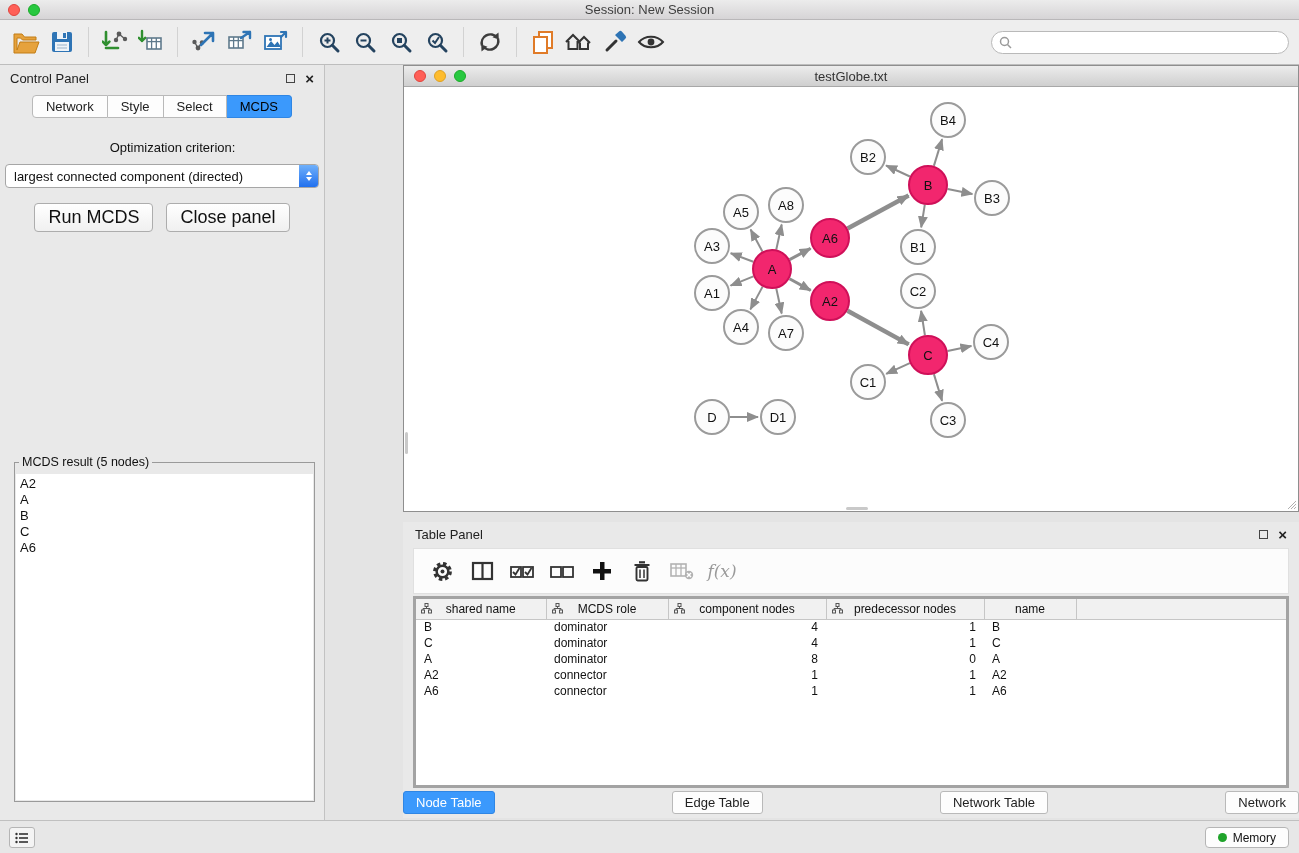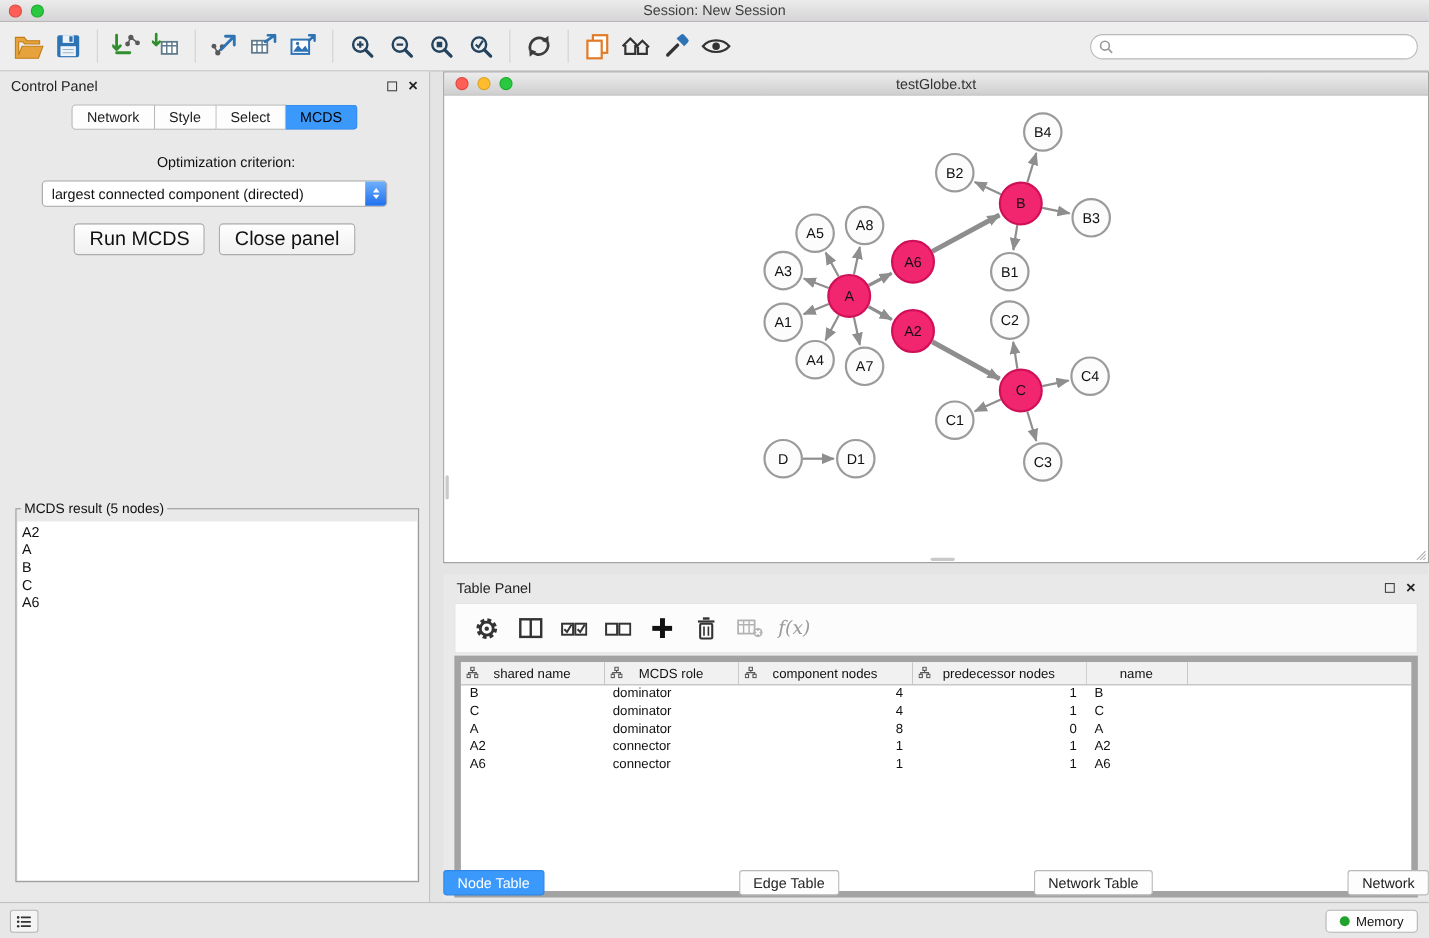--- a/index.html
+++ b/index.html
@@ -23,21 +23,21 @@
     display:flex; align-items:center; padding-left:8px; }
   .tbtn { width:36px; height:34px; display:flex; align-items:center; justify-content:center;
     border-radius:4px; cursor:default; }
   .tsep { width:1px; height:30px; background:#d2d2d2; margin:0 8px; }
   .searchbox { position:absolute; right:10px; top:11px; width:298px; height:23px;
     background:#fff; border:1px solid #b9b9b9; border-radius:12px; display:flex; align-items:center; }
   .searchbox svg { margin-left:7px; }
   .searchbox input { border:none; outline:none; flex:1; height:19px; font-size:12px; background:transparent; padding-left:4px; }
 
   
-  .control-panel { position:absolute; left:0; top:65px; width:391px; height:755px;
+  .control-panel { position:absolute; left:0; top:65px; width:325px; height:755px;
     background:#e9e9e9; border-right:1px solid #c2c2c2; }
   .panel-head { height:26px; display:flex; align-items:center; padding:0 10px; }
   .panel-head .ptitle { font-size:13px; color:#222; flex:1; }
   .float-sq { width:9px; height:9px; border:1.5px solid #444; display:inline-block; margin-left:10px; }
   .xmark { font-size:15px; font-weight:bold; color:#222; margin-left:10px; }
 
   .cp-tabs { display:flex; justify-content:center; margin-top:4px; }
   .cp-tab { font-size:13px; padding:3px 13px; background:#fdfdfd; border:1px solid #b9b9b9;
     border-left:none; color:#222; }
   .cp-tab:first-child { border-left:1px solid #b9b9b9; border-radius:4px 0 0 4px; }
@@ -79,22 +79,22 @@
 
   
   .table-panel { position:absolute; left:403px; top:522px; width:896px; height:296px; background:#e9e9e9; }
   .tp-head { height:24px; display:flex; align-items:center; padding:0 12px; }
   .tp-head .ptitle { font-size:13px; color:#222; flex:1; }
   .tp-toolbar { position:absolute; left:10px; right:10px; top:26px; height:46px; background:#fcfcfc;
     display:flex; align-items:center; gap:8px; padding-left:12px; border:1px solid #e0e0e0; }
   .tp-tbtn { width:32px; height:32px; display:flex; align-items:center; justify-content:center; }
   .fx-label { font-family:"DejaVu Serif", serif; font-style:italic; font-size:17px; color:#9a9a9a; }
 
-  .tp-tablewrap { position:absolute; left:10px; right:10px; top:74px; height:220px;
-    background:#fff; border:6px solid #a3a3a3; overflow:hidden; }
+  .tp-tablewrap { position:absolute; left:10px; right:10px; top:74px; height:192px;
+    background:#fff; border:3px solid #a3a3a3; overflow:hidden; }
   table.datatable { border-collapse:collapse; table-layout:fixed; width:100%; }
   table.datatable th { height:20px; background:#f1f1f1; border-bottom:1px solid #c6c6c6;
     border-right:1px solid #c6c6c6; font-size:12px; font-weight:normal; color:#111; position:relative; }
   table.datatable th .hicon { position:absolute; left:5px; top:4px; }
   table.datatable th.filler { border-right:none; }
   table.datatable td { font-size:12px; color:#111; height:16px; padding:0 8px; white-space:nowrap; overflow:hidden; }
   td.al-r { text-align:right; padding-right:16px; }
 
   .tp-tabs { position:absolute; left:0; right:0; bottom:4px; display:flex; justify-content:space-between; gap:2px; }
   .tp-tab { font-size:13px; padding:3px 12px; background:#fdfdfd; border:1px solid #b9b9b9; color:#222; border-radius:3px; }

